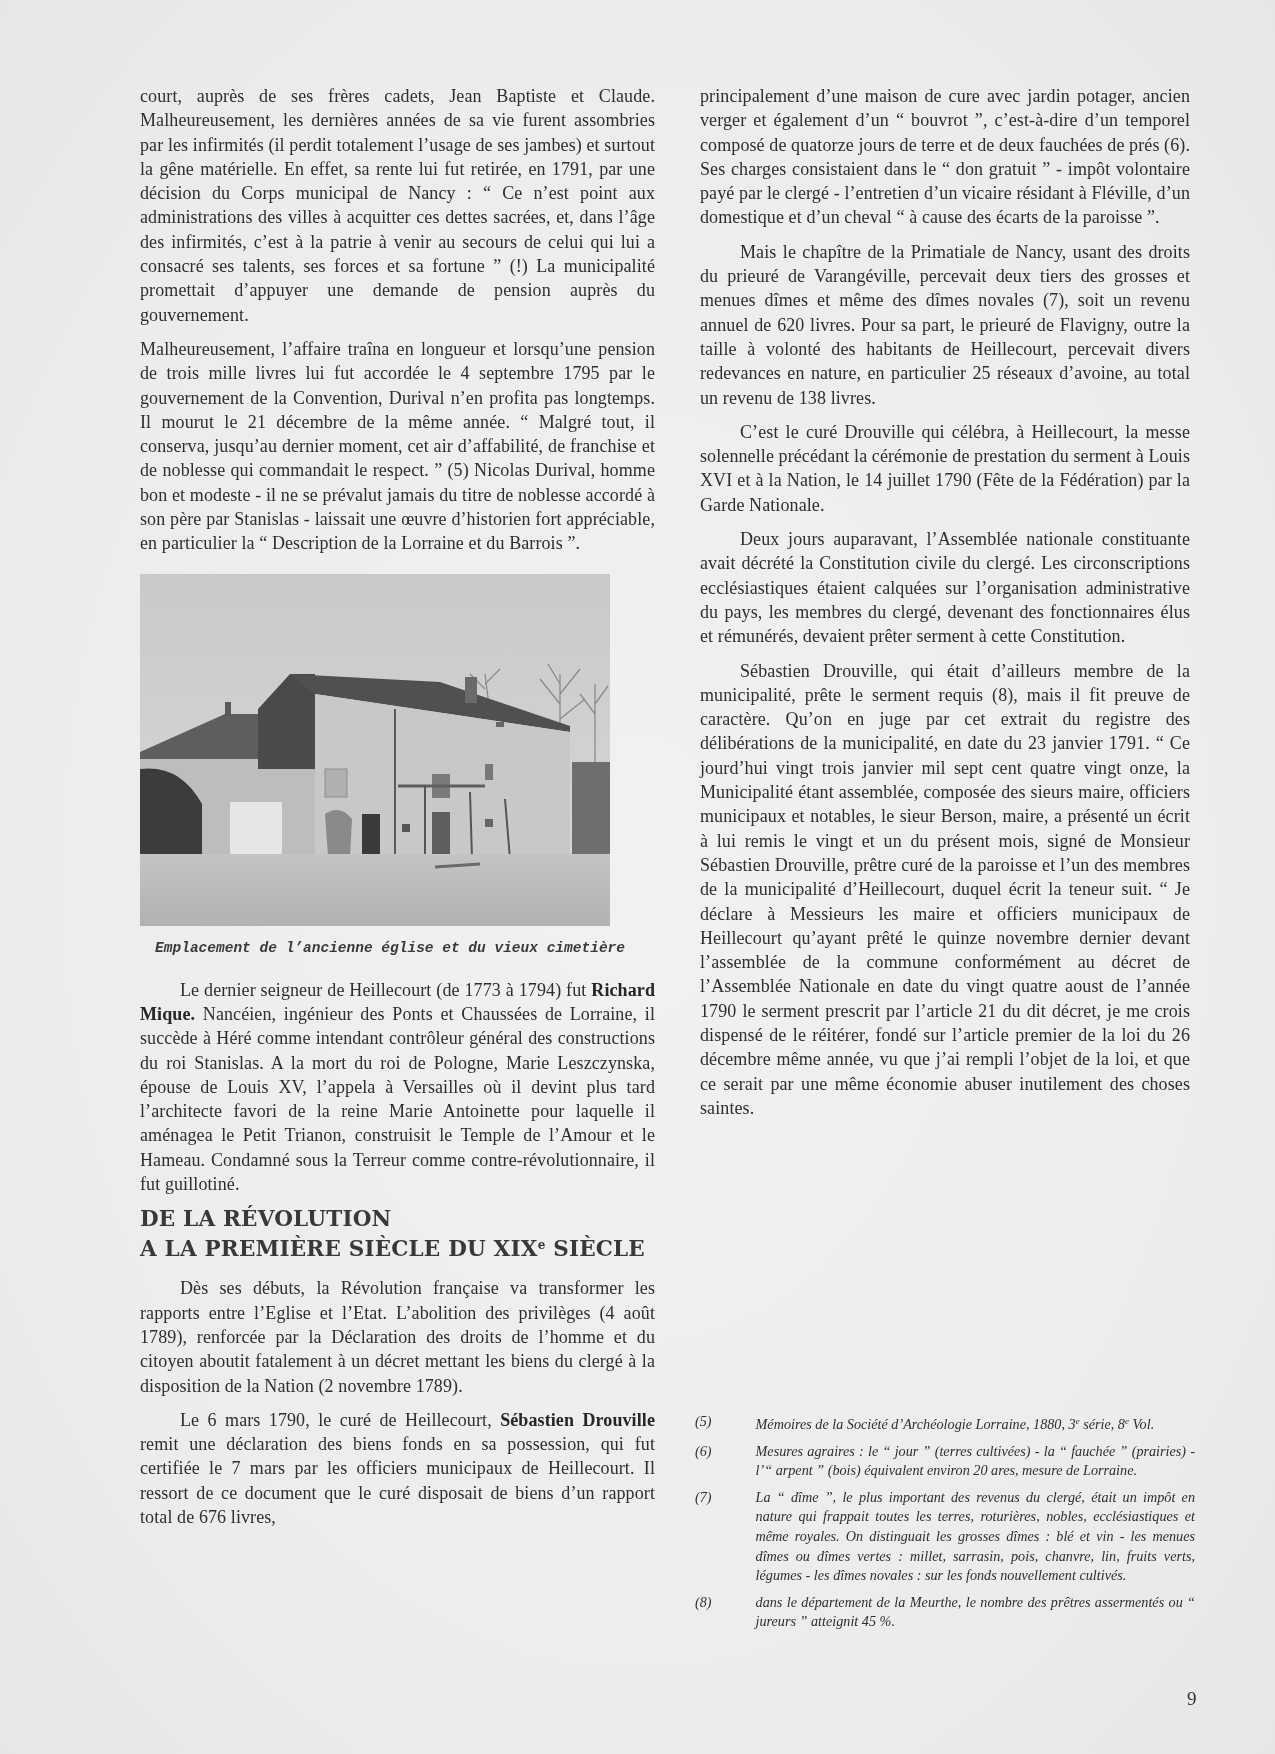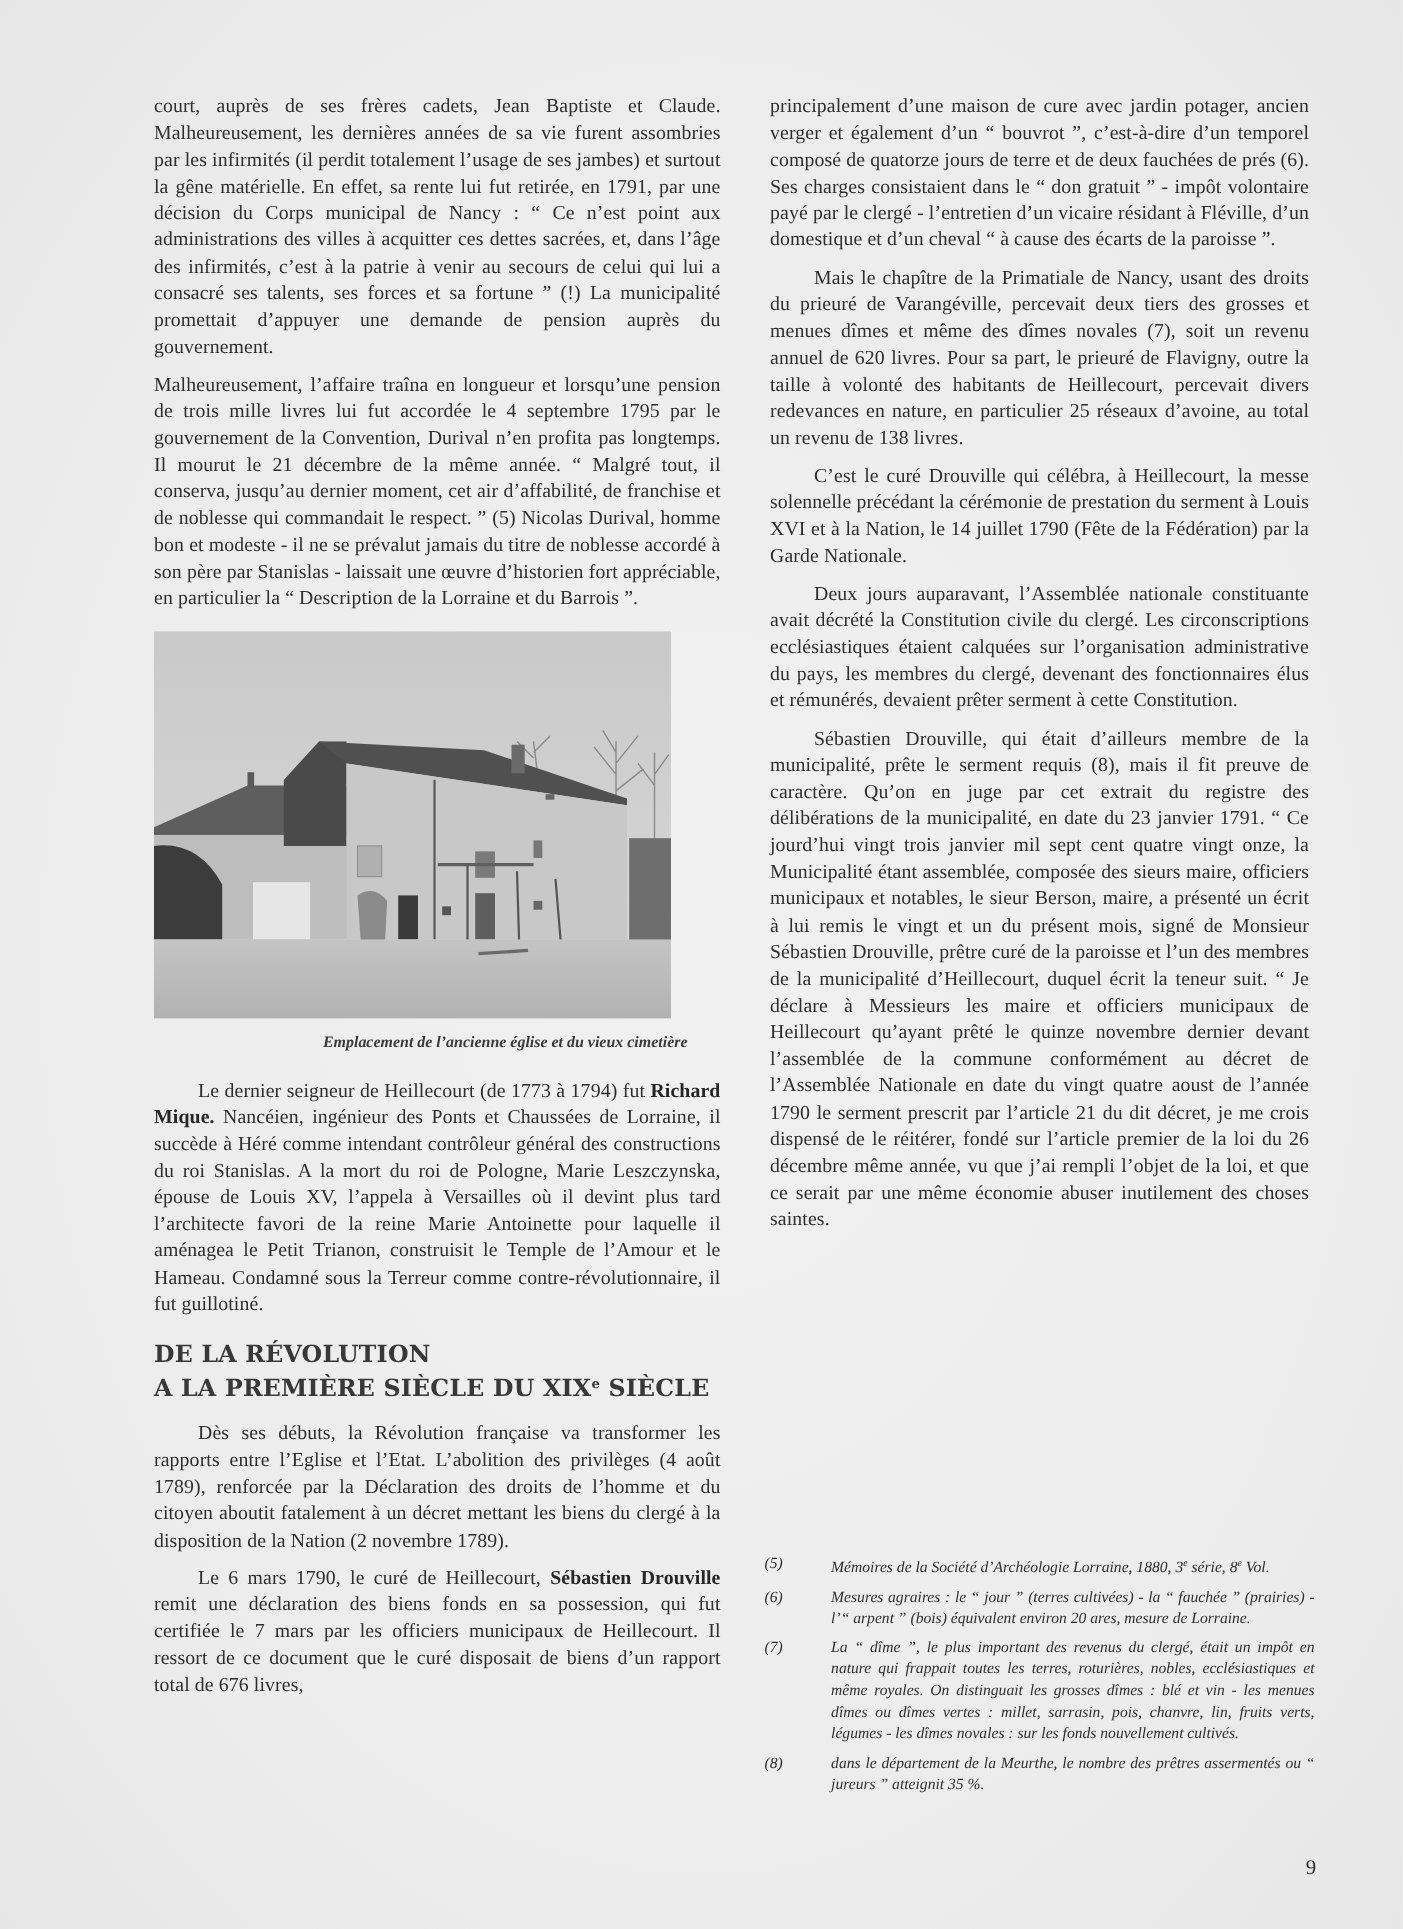--- a/index.html
+++ b/index.html
@@ -54,24 +54,25 @@
     }
     .photo svg { display: block; }
     .caption {
       margin: 14px 0 22px 0;
       text-align: right;
       padding-right: 30px;
       font-style: italic;
       font-weight: bold;
       font-size: 14.5px;
       color: #3a3a3a;
+      font-family: Liberation Mono, monospace;
     }
 
     .section-heading {
-      margin: 22px 0 14px 0;
+      margin: 10px 0 14px 0;
       font-family: "DejaVu Serif", "Liberation Serif", serif;
       font-weight: bold;
       font-size: 21.5px;
       line-height: 26px;
       color: #383838;
       letter-spacing: 0.2px;
     }
     .section-heading sup { font-size: 12px; vertical-align: 7px; }
 
     .footnotes {
@@ -205,18 +206,18 @@
     <div class="footnote">
       <span class="fn-num">(6)</span>
       <span class="fn-text">Mesures agraires : le “ jour ” (terres cultivées) - la “ fauchée ” (prairies) - l’“ arpent ” (bois) équivalent environ 20 ares, mesure de Lorraine.</span>
     </div>
     <div class="footnote">
       <span class="fn-num">(7)</span>
       <span class="fn-text">La “ dîme ”, le plus important des revenus du clergé, était un impôt en nature qui frappait toutes les terres, roturières, nobles, ecclésiastiques et même royales. On distinguait les grosses dîmes : blé et vin - les menues dîmes ou dîmes vertes : millet, sarrasin, pois, chanvre, lin, fruits verts, légumes - les dîmes novales : sur les fonds nouvellement cultivés.</span>
     </div>
     <div class="footnote">
       <span class="fn-num">(8)</span>
-      <span class="fn-text">dans le département de la Meurthe, le nombre des prêtres assermentés ou “ jureurs ” atteignit 35 %.</span>
+      <span class="fn-text">dans le département de la Meurthe, le nombre des prêtres assermentés ou “ jureurs ” atteignit 45 %.</span>
     </div>
   </div>
 
   <div class="page-number">9</div>
 </div>
 
 </body></html>

